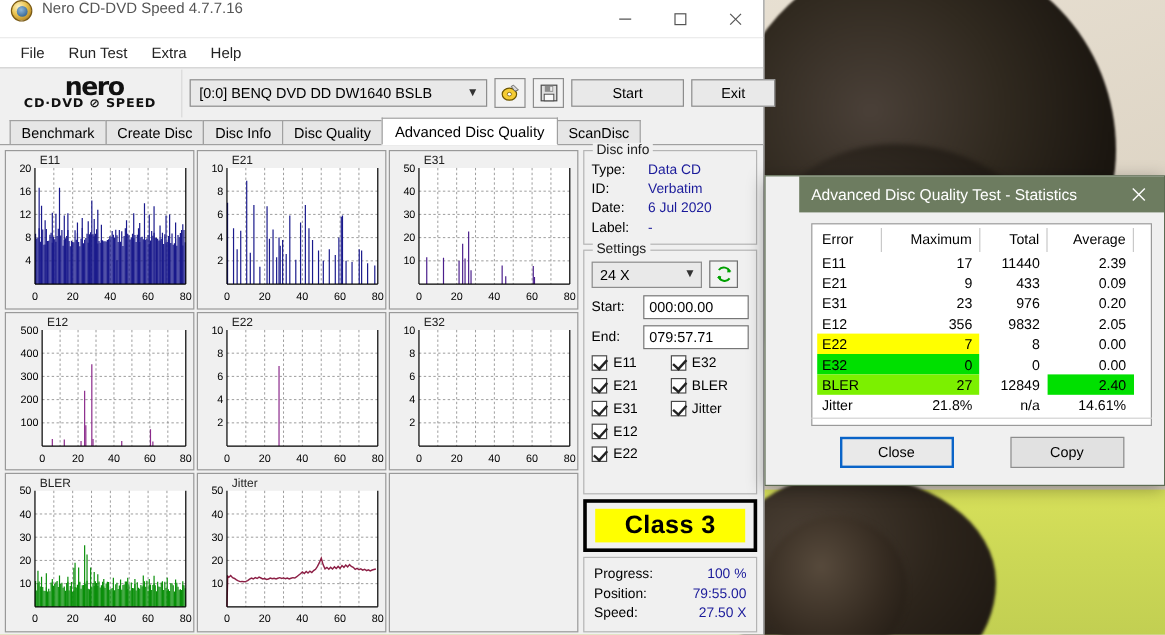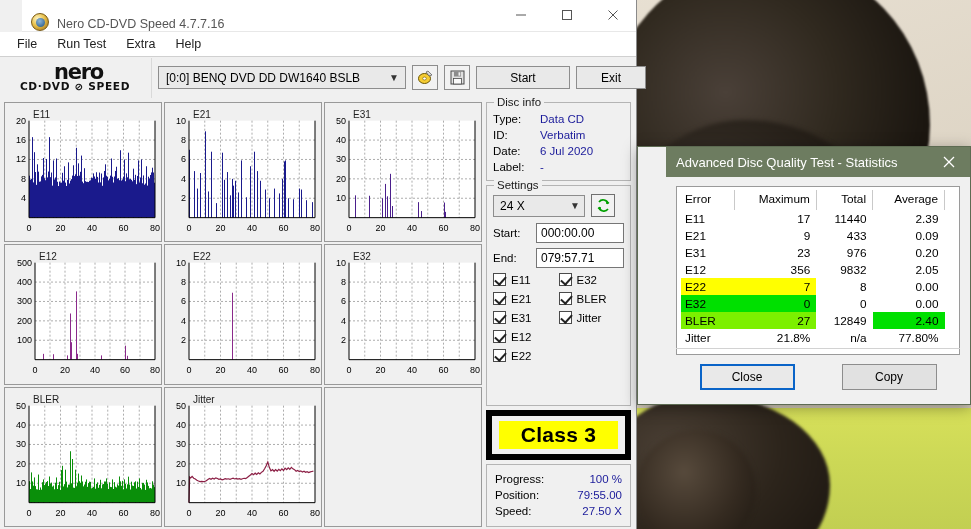--- a/index.html
+++ b/index.html
@@ -45,22 +45,22 @@
     filter:blur(2px);
   }
 
   
   #app-window {
     position:absolute; left:0; top:0; width:637px; height:529px;
     background:#f0f0f0; border-right:1px solid #8a8a8a;
     display:flex; flex-direction:column;
   }
   .titlebar {
-    height:32px; background:#ffffff; display:flex; align-items:flex-end;
-    flex:0 0 auto; border-bottom:1px solid #e8e8e8;margin-left:22px;
+    height:32px; background:#ffffff; display:flex; align-items:flex-start;
+    flex:0 0 auto; border-bottom:1px solid #e8e8e8;
   }
   .tb-icon {
     width:18px; height:18px; margin:0 8px 0 9px; border-radius:50%;
     background:radial-gradient(circle at 35% 30%, #fdf4c5 0%, #e8c04a 45%, #9c6a14 100%);
     border:1px solid #7a5a14; position:relative; flex:0 0 auto;
   }
   .tb-icon::after{
     content:""; position:absolute; left:4px; top:4px; width:9px; height:9px;
     border-radius:50%;
     background:radial-gradient(circle at 40% 35%, #8fb7d8 0%, #3f6f9c 70%, #234a6e 100%);
@@ -170,21 +170,21 @@
   .cbbox {
     width:13px; height:13px; border:1px solid #4a4a4a; background:#fff;
     margin-right:5px; position:relative; flex:0 0 auto;
   }
   .cbbox.checked::after {
     content:""; position:absolute; left:3px; top:0px; width:5px; height:9px;
     border:solid #222; border-width:0 2px 2px 0; transform:rotate(42deg);
   }
 
   .classbox {
-    border:6px solid #000000; background:#f0f0f0; padding:5px 7px;
+    border:3px solid #000000; background:#f0f0f0; padding:5px 7px;
   }
   .classinner {
     background:#ffff00; text-align:center; font-size:21px; font-weight:bold;
     color:#000; padding:2px 0; letter-spacing:0.3px;
   }
   .progbox { border:1px solid #b4b4b4; background:#f0f0f0; padding:6px 8px 7px 8px; }
   .progrow { display:flex; font-size:11.5px; line-height:16px; }
   .progrow .k { flex:1 1 auto; color:#000; }
   .progrow .v { color:#1a1a9a; text-align:right; white-space:nowrap;}
 
@@ -294,20 +294,28 @@
         <rect x="1" y="1" width="13" height="13" fill="#e0e0e0" stroke="#4a4a4a" stroke-width="1"></rect>
         <rect x="4" y="1.5" width="7" height="5" fill="#8c8c8c"></rect>
         <rect x="8.5" y="2.3" width="1.8" height="3.4" fill="#efefef"></rect>
         <rect x="3.5" y="8.5" width="8" height="5.5" fill="#fafafa" stroke="#4a4a4a" stroke-width="0.8"></rect>
       </svg>
     </div>
     <div class="tbtn" id="start-button">Start</div>
     <div class="tbtn" id="exit-button">Exit</div>
   </div>
 
+  <div class="tabstrip">
+    <div class="tab">Benchmark</div>
+    <div class="tab">Create Disc</div>
+    <div class="tab">Disc Info</div>
+    <div class="tab">Disc Quality</div>
+    <div class="tab active">Advanced Disc Quality</div>
+    <div class="tab">ScanDisc</div>
+  </div>
 
   <div class="content">
 
     <div class="charts">
       <div class="chartrow">
         <div class="chartbox">
             <svg viewBox="0 0 156 131" width="156" height="131">
               <text x="28" y="11" font-size="10" fill="#222" font-family="&quot;Liberation Sans&quot;, sans-serif">E11</text>
               <rect x="24" y="14" width="126" height="97" fill="#ffffff"></rect>
               <line x1="24" x2="150" y1="91.6" y2="91.6" stroke="#8a8a8a" stroke-width="0.7" stroke-dasharray="2,2"></line>
@@ -1108,21 +1116,21 @@
               <td class="c-err">BLER</td>
               <td class="c-max">27</td>
               <td>12849</td>
               <td class="cell-green">2.40</td>
               <td class="c-last"></td>
             </tr>
             <tr>
               <td class="c-err">Jitter</td>
               <td class="c-max">21.8%</td>
               <td>n/a</td>
-              <td>77.80%</td>
+              <td>14.61%</td>
               <td class="c-last"></td>
             </tr>
           </tbody>
       </table>
     </div>
   </div>
   <div class="dlg-footer">
     <div class="dbtn primary">Close</div>
     <div class="dbtn">Copy</div>
   </div>

